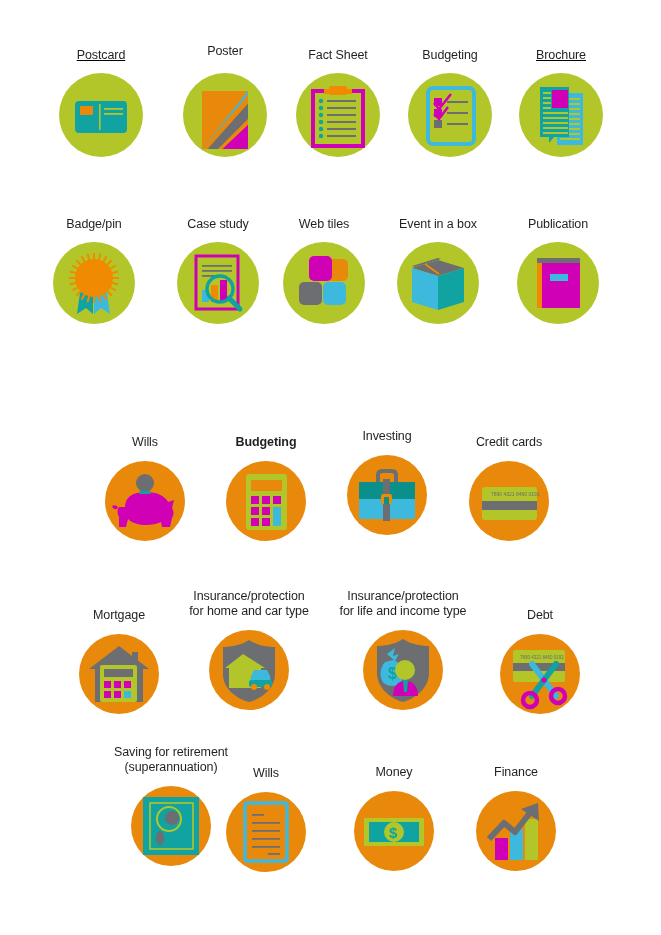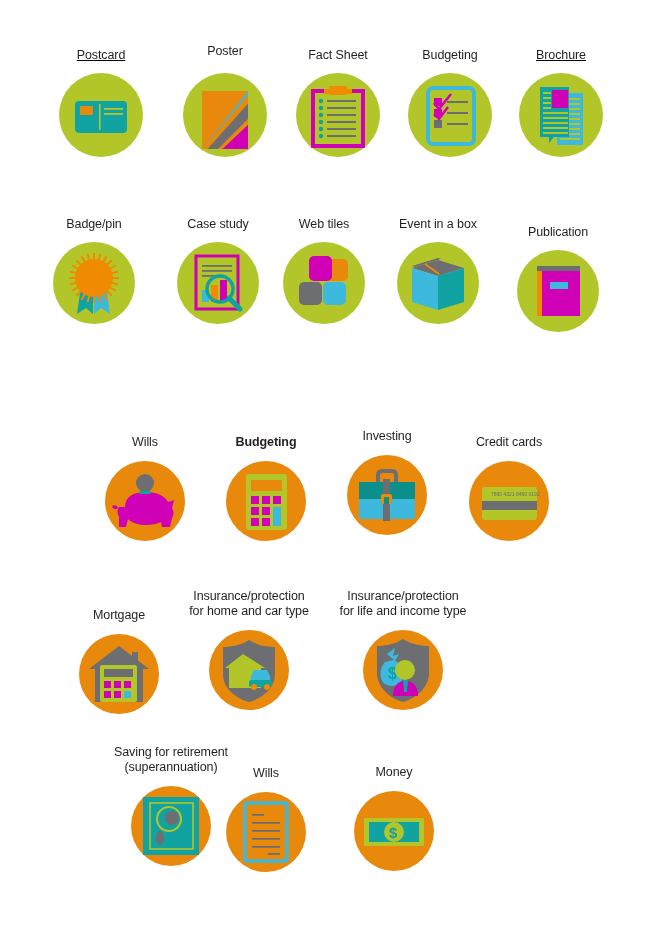--- a/index.html
+++ b/index.html
@@ -286,21 +286,21 @@
           <polygon points="15,26 41,18 67,26 41,34" fill="#6d6e71"></polygon>
           <polygon points="15,26 41,34 41,68 15,60" fill="#3cb9dd"></polygon>
           <polygon points="41,34 67,26 67,60 41,68" fill="#11a2a2"></polygon>
           <polygon points="15,24 41,16 44,17 18,25" fill="#6d6e71"></polygon>
           <line x1="28" y1="22" x2="42" y2="32" stroke="#f08a00" stroke-width="1.8"></line>
         </svg>
       </div>
     </div>
   </div>
 
-  <div class="cell" style="left:508px; top:217px; width:100px;margin-top:8px;">
+  <div class="cell" style="left:508px; top:217px; width:100px;">
     <div class="cell-label">Publication</div>
     <div class="disc" style="width:82px;height:82px;background:#b2c629;margin-top:10px;">
       <div class="ico">
         <svg viewBox="0 0 82 82" width="82" height="82">
           <rect x="20" y="16" width="43" height="50" fill="#f08a00"></rect>
           <rect x="20" y="16" width="43" height="5" fill="#6d6e71"></rect>
           <rect x="25" y="21" width="38" height="45" fill="#cf00b6"></rect>
           <rect x="33" y="32" width="18" height="7" fill="#3cb9dd"></rect>
         </svg>
       </div>
@@ -422,20 +422,37 @@
           <path d="M22 32 C16 38 16 50 22 54 C29 58 38 56 40 48 C42 40 36 31 30 30 Z" fill="#3cb9dd"></path>
           <text x="25" y="49" font-family="Liberation Sans, sans-serif" font-size="16" fill="#11a2a2" font-weight="bold">$</text>
           <path d="M30 66 C30 55 36 51 42 51 C49 51 55 55 55 66 Z" fill="#cf00b6"></path>
           <circle cx="42" cy="40" r="10" fill="#b2c629"></circle>
           <polygon points="40,50 45,50 44,62 41,62" fill="#11a2a2"></polygon>
         </svg>
       </div>
     </div>
   </div>
 
+  <div class="cell" style="left:490px; top:608px; width:100px;">
+    <div class="cell-label">Debt</div>
+    <div class="disc" style="width:80px;height:80px;background:#e8890c;margin-top:11px;">
+      <div class="ico">
+        <svg viewBox="0 0 80 80" width="80" height="80">
+          <rect x="13" y="16" width="52" height="32" rx="2" fill="#b2c629"></rect>
+          <rect x="13" y="29" width="52" height="8" fill="#6d6e71"></rect>
+          <text x="20" y="25" font-family="Liberation Sans, sans-serif" font-size="4.5" fill="#6d6e71">7890 4321 8460 0192</text>
+          <line x1="32" y1="30" x2="56" y2="62" stroke="#3cb9dd" stroke-width="6" stroke-linecap="round"></line>
+          <line x1="56" y1="30" x2="32" y2="62" stroke="#11a2a2" stroke-width="6" stroke-linecap="round"></line>
+          <circle cx="30" cy="66" r="7" fill="none" stroke="#cf00b6" stroke-width="4.5"></circle>
+          <circle cx="58" cy="62" r="7" fill="none" stroke="#cf00b6" stroke-width="4.5"></circle>
+          <circle cx="44" cy="46" r="2.6" fill="#cf00b6"></circle>
+        </svg>
+      </div>
+    </div>
+  </div>
 
   <div class="cell" style="left:71px; top:745px; width:200px;">
     <div class="cell-label">Saving for retirement
 (superannuation)</div>
     <div class="disc" style="width:80px;height:80px;background:#e8890c;margin-top:11px;">
       <div class="ico">
         <svg viewBox="0 0 80 80" width="80" height="80">
           <rect x="12" y="11" width="56" height="58" fill="#11a2a2"></rect>
           <rect x="19" y="17" width="43" height="46" fill="none" stroke="#b2c629" stroke-width="1.6"></rect>
           <circle cx="38" cy="33" r="12" fill="none" stroke="#b2c629" stroke-width="2"></circle>
@@ -476,14 +493,28 @@
           <polygon points="70,27 62,27 70,35" fill="#b2c629"></polygon>
           <polygon points="10,55 18,55 10,47" fill="#b2c629"></polygon>
           <polygon points="70,55 62,55 70,47" fill="#b2c629"></polygon>
           <circle cx="40" cy="41" r="10" fill="#b2c629"></circle>
           <text x="35" y="47" font-family="Liberation Sans, sans-serif" font-size="15" fill="#11a2a2" font-weight="bold">$</text>
         </svg>
       </div>
     </div>
   </div>
 
+  <div class="cell" style="left:466px; top:765px; width:100px;">
+    <div class="cell-label">Finance</div>
+    <div class="disc" style="width:80px;height:80px;background:#e8890c;margin-top:11px;">
+      <div class="ico">
+        <svg viewBox="0 0 80 80" width="80" height="80">
+          <rect x="19" y="47" width="13" height="22" fill="#cf00b6"></rect>
+          <rect x="34" y="38" width="13" height="31" fill="#3cb9dd"></rect>
+          <rect x="49" y="28" width="13" height="41" fill="#b2c629"></rect>
+          <path d="M13 48 L28 32 L39 41 L57 18" fill="none" stroke="#6d6e71" stroke-width="6" stroke-linejoin="round"></path>
+          <polygon points="62,12 63,30 45,18" fill="#6d6e71"></polygon>
+        </svg>
+      </div>
+    </div>
+  </div>
 
 </div>
 
 </body></html>

